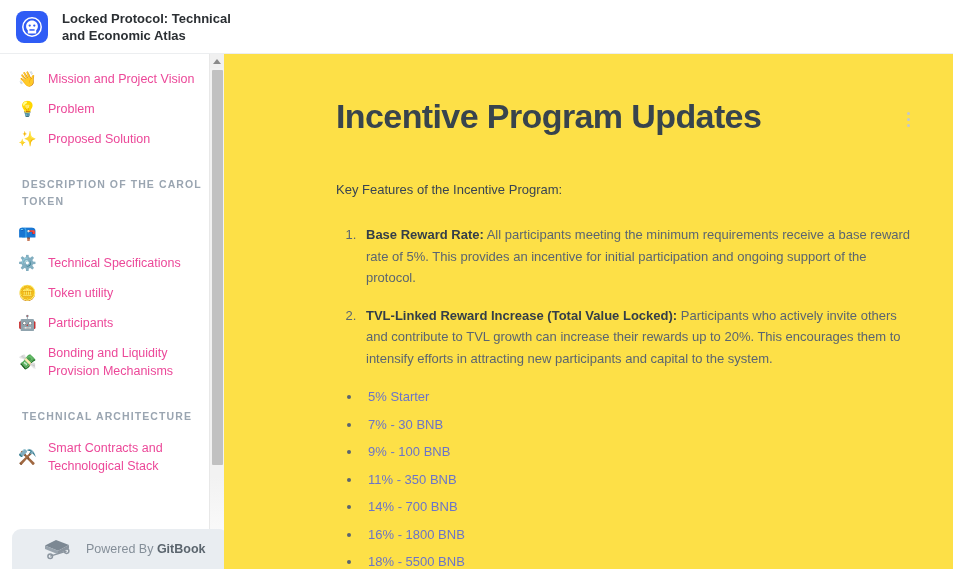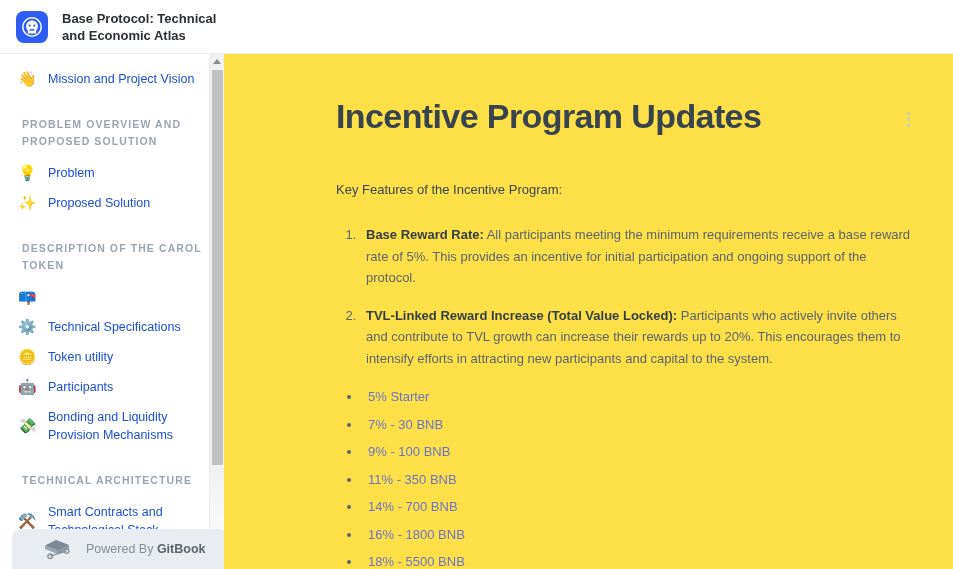--- a/index.html
+++ b/index.html
@@ -53,21 +53,21 @@
     text-decoration: none;
   }
   .nav-emoji {
     width: 22px; flex: 0 0 22px;
     font-size: 15px; line-height: 18px;
     text-align: left;
     font-family: "DejaVu Sans", sans-serif;
   }
   .nav-label {
     font-size: 12.5px; line-height: 18px;
-    color: #1d4ed8;
+    color: #ec4899;
     margin-left: 8px;
   }
   .section-head {
     font-size: 10.5px; font-weight: bold;
     letter-spacing: 1.1px;
     color: #9aa5b1;
     text-transform: uppercase;
     line-height: 17px;
     padding: 0 14px 0 22px;
     margin-top: 22px; margin-bottom: 8px;
@@ -182,33 +182,32 @@
   <div class="header">
     <div class="logo-badge">
       <svg width="24" height="24" viewBox="0 0 24 24" aria-hidden="true">
         <circle cx="12" cy="12" r="9.2" fill="none" stroke="#ffffff" stroke-width="1.5"></circle>
         <path d="M12 5.4c-3.3 0-5.9 2.6-5.9 5.9 0 1.6.6 3 1.7 4v3.3h8.4v-3.3c1.1-1 1.7-2.4 1.7-4 0-3.3-2.6-5.9-5.9-5.9z" fill="#ffffff"></path>
         <circle cx="9.7" cy="10.6" r="1.15" fill="#2f5cf5"></circle>
         <circle cx="14.3" cy="10.6" r="1.15" fill="#2f5cf5"></circle>
         <path d="M9.4 14.2h5.2v1.5H9.4z" fill="#2f5cf5"></path>
       </svg>
     </div>
-    <div class="site-title">Base Protocol: Technical and Economic Atlas</div>
+    <div class="site-title">Locked Protocol: Technical and Economic Atlas</div>
   </div>
 
   <div class="body">
 
     <nav class="sidebar">
 
       <a class="nav-item">
         <span class="nav-emoji">👋</span>
         <span class="nav-label">Mission and Project Vision</span>
       </a>
 
-      <div class="section-head">PROBLEM OVERVIEW AND PROPOSED SOLUTION</div>
 
       <a class="nav-item">
         <span class="nav-emoji">💡</span>
         <span class="nav-label">Problem</span>
       </a>
 
       <a class="nav-item">
         <span class="nav-emoji">✨</span>
         <span class="nav-label">Proposed Solution</span>
       </a>

